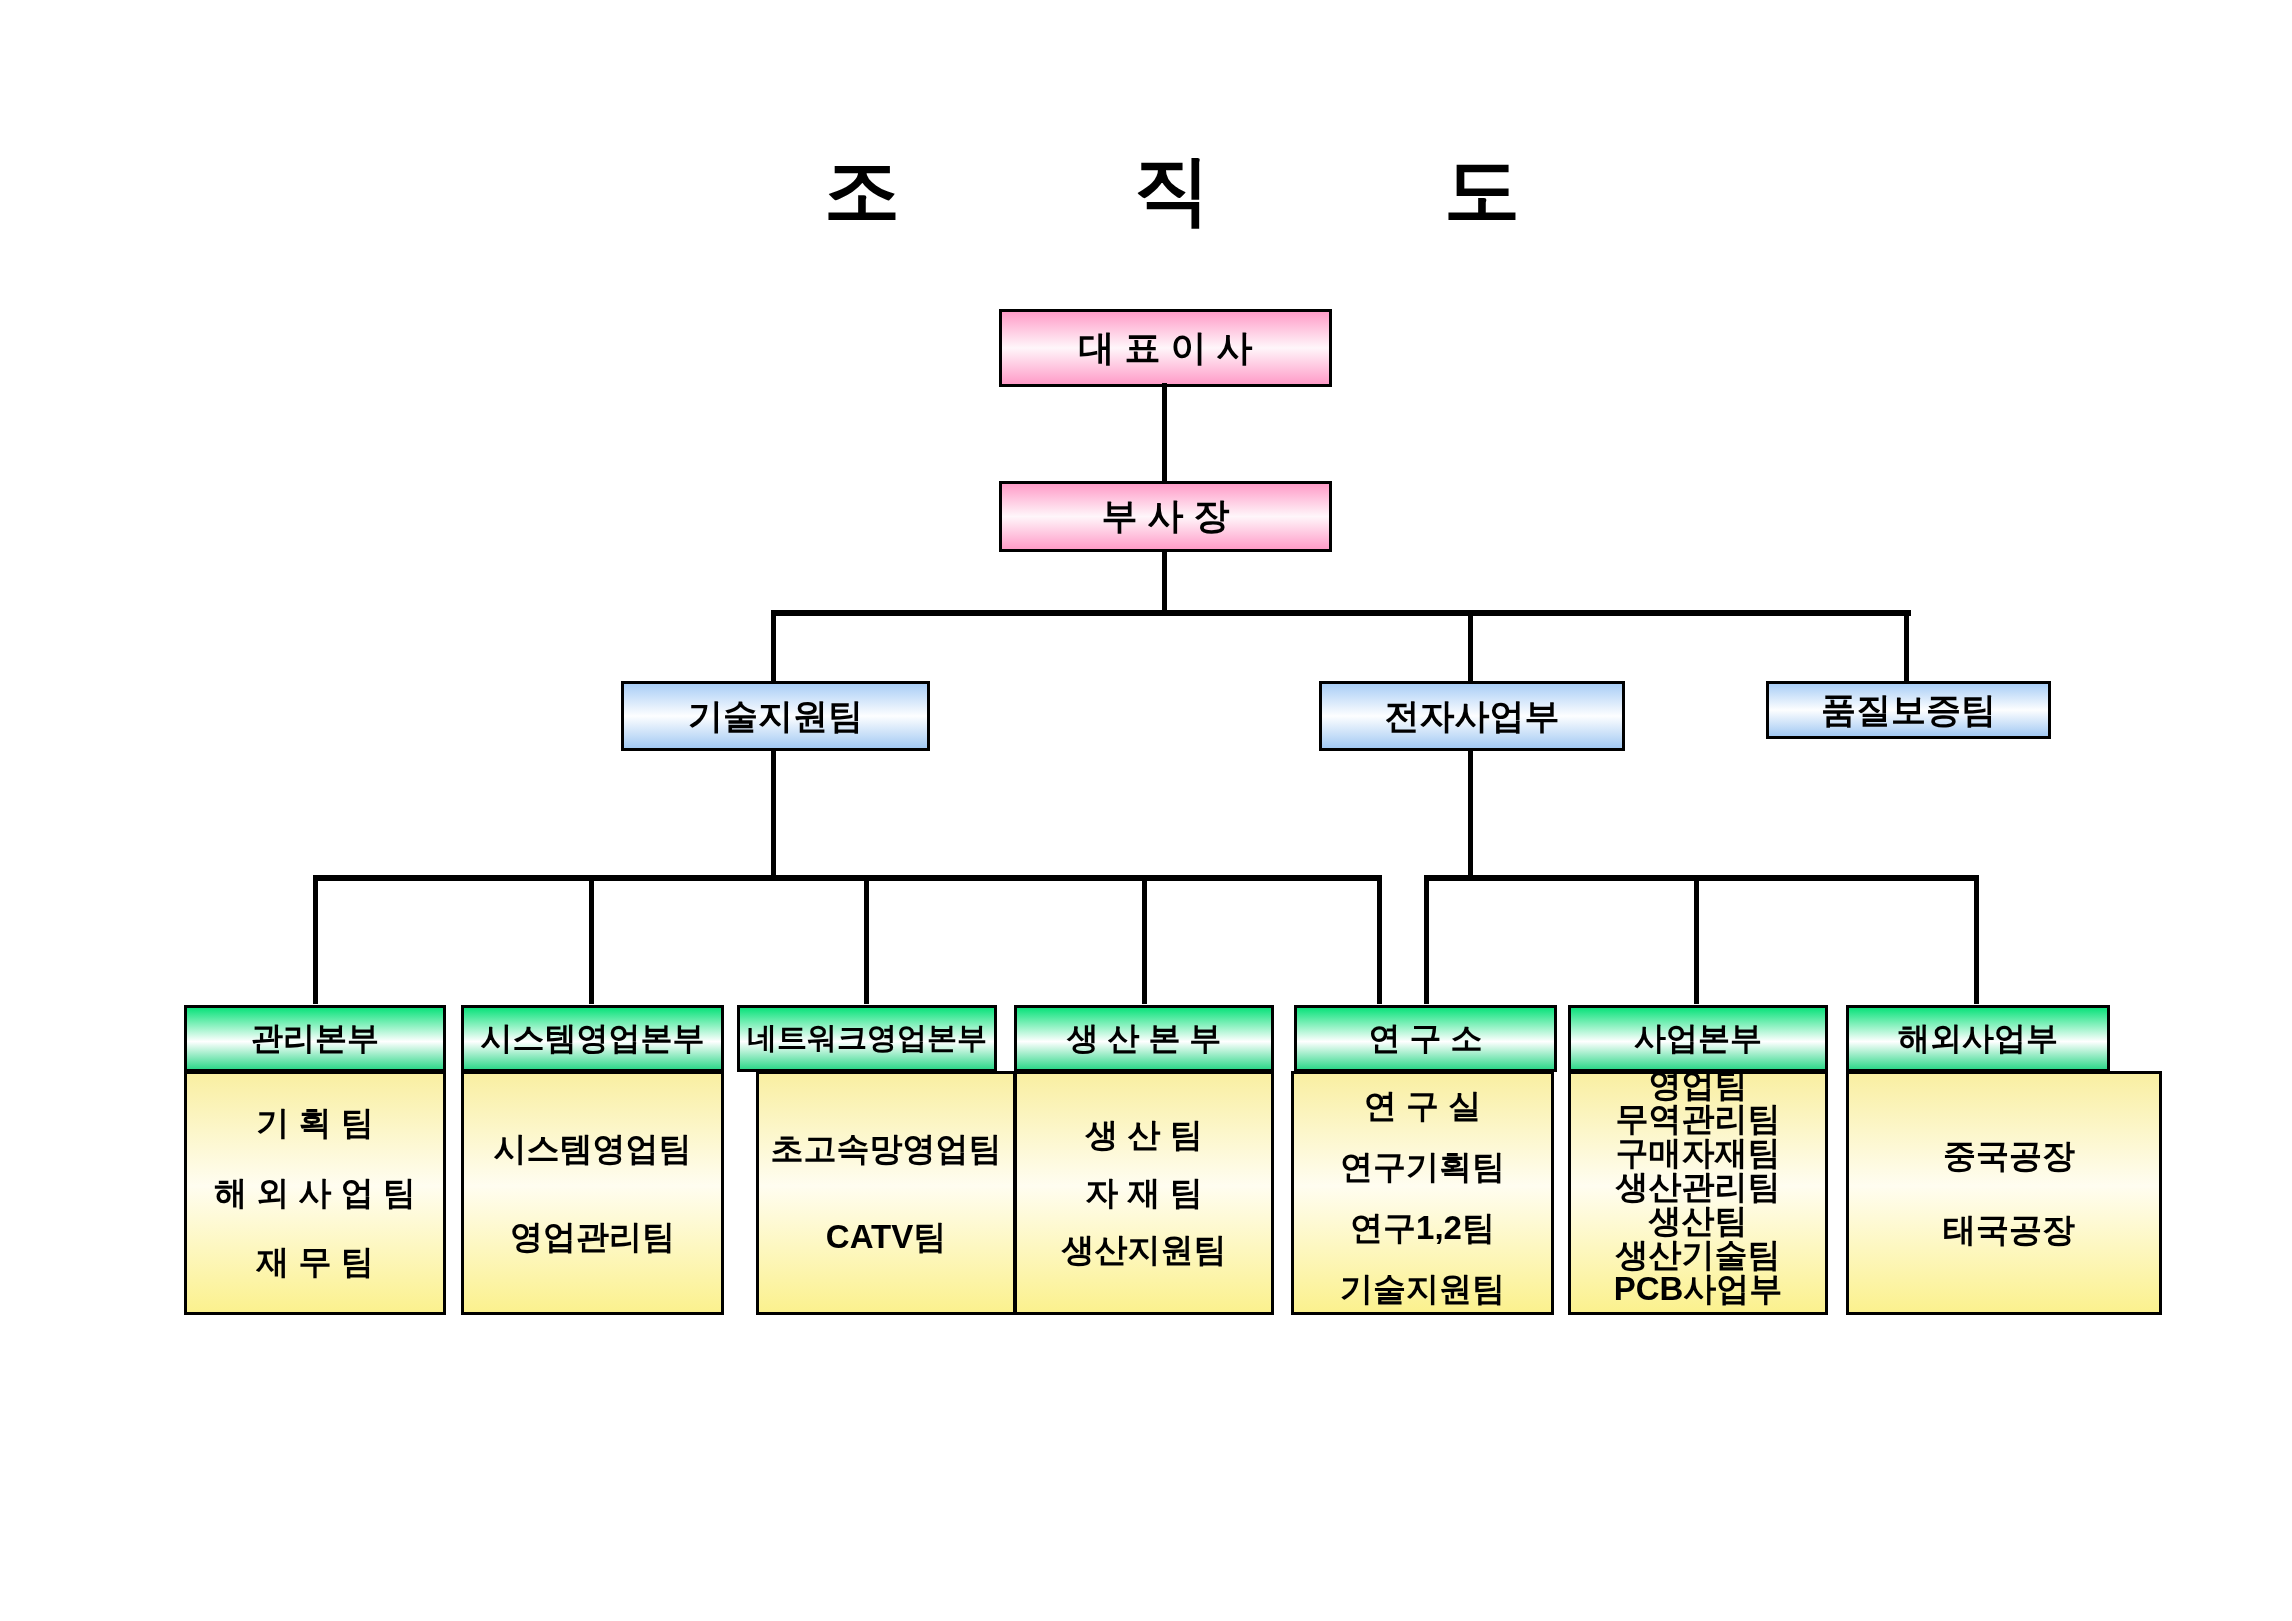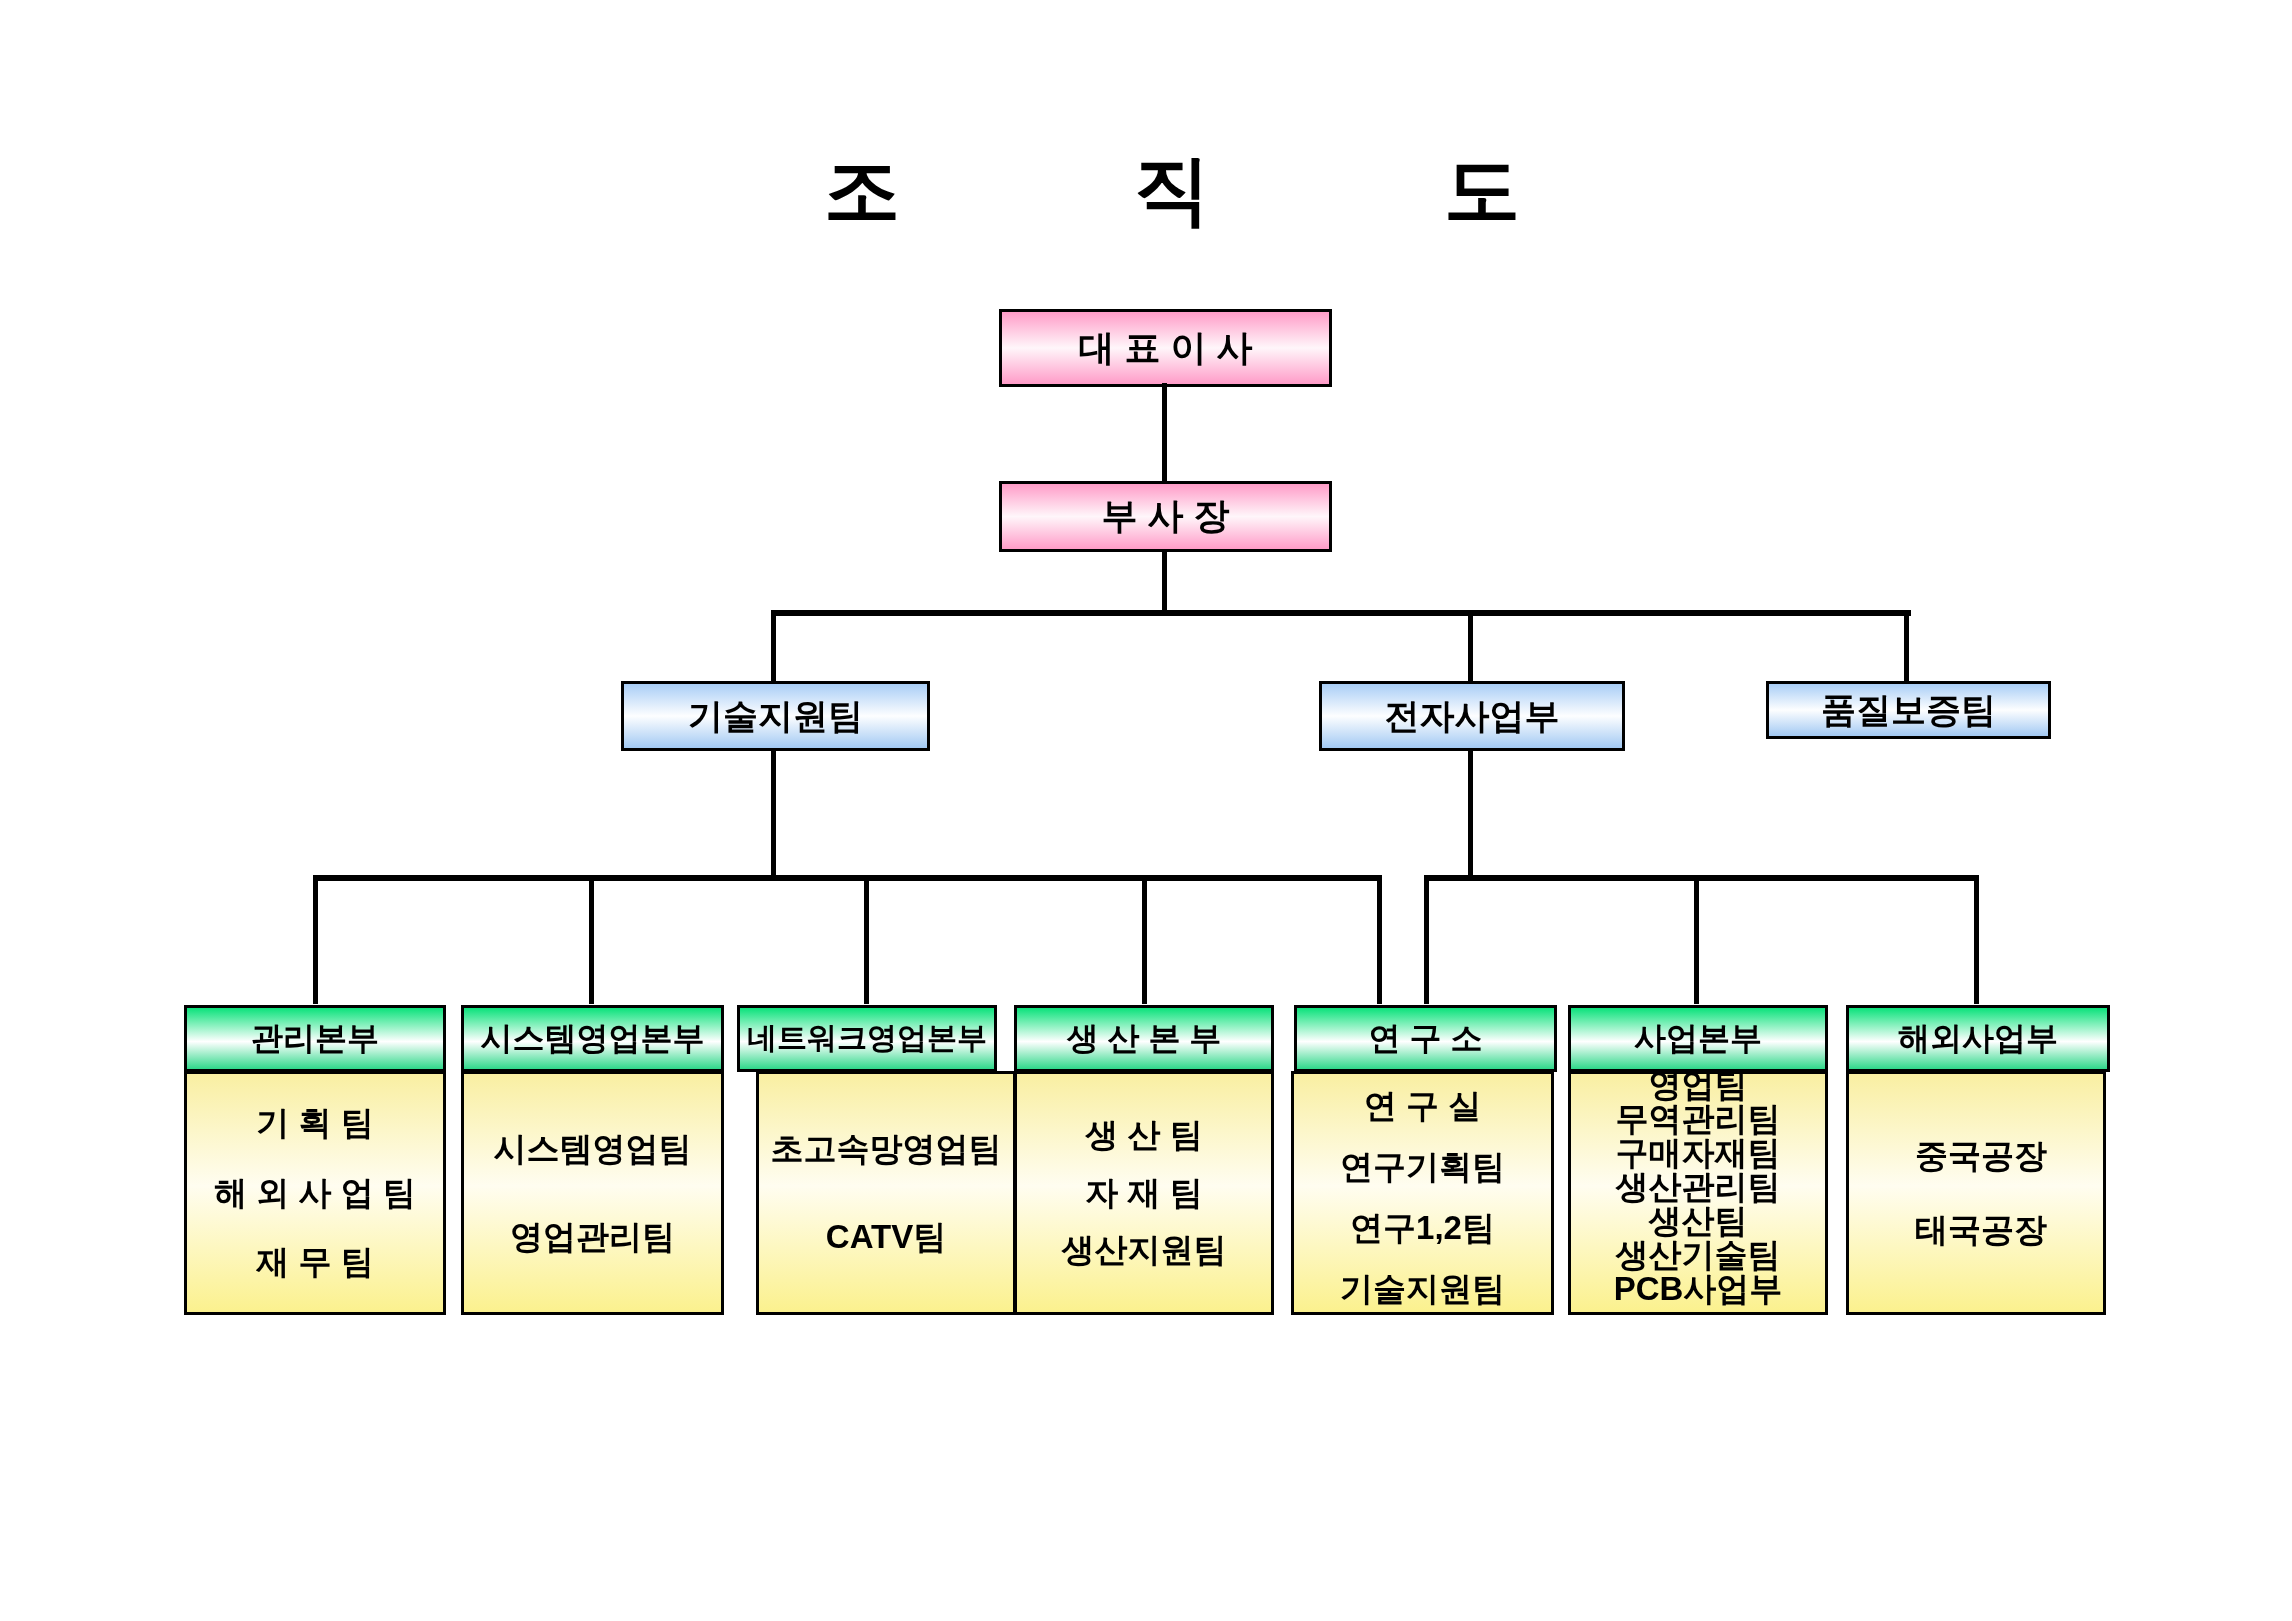--- a/index.html
+++ b/index.html
@@ -110,19 +110,19 @@
     <div class="team">영업팀</div>
     <div class="team">무역관리팀</div>
     <div class="team">구매자재팀</div>
     <div class="team">생산관리팀</div>
     <div class="team">생산팀</div>
     <div class="team">생산기술팀</div>
     <div class="team">PCB사업부</div>
   </div>
 
   <div class="box grad-green dept-header" style="left:1846px;top:1005px;width:264px;height:67px;">해외사업부</div>
-  <div class="box grad-yellow dept-body t2b" style="left:1846px;top:1071px;width:260px;height:244px;padding-left:10px;">
+  <div class="box grad-yellow dept-body t2b" style="left:1846px;top:1071px;width:316px;height:244px;padding-left:10px;">
     <div class="team">중국공장</div>
     <div class="team">태국공장</div>
   </div>
 
 </div>
 
 
 </body></html>

